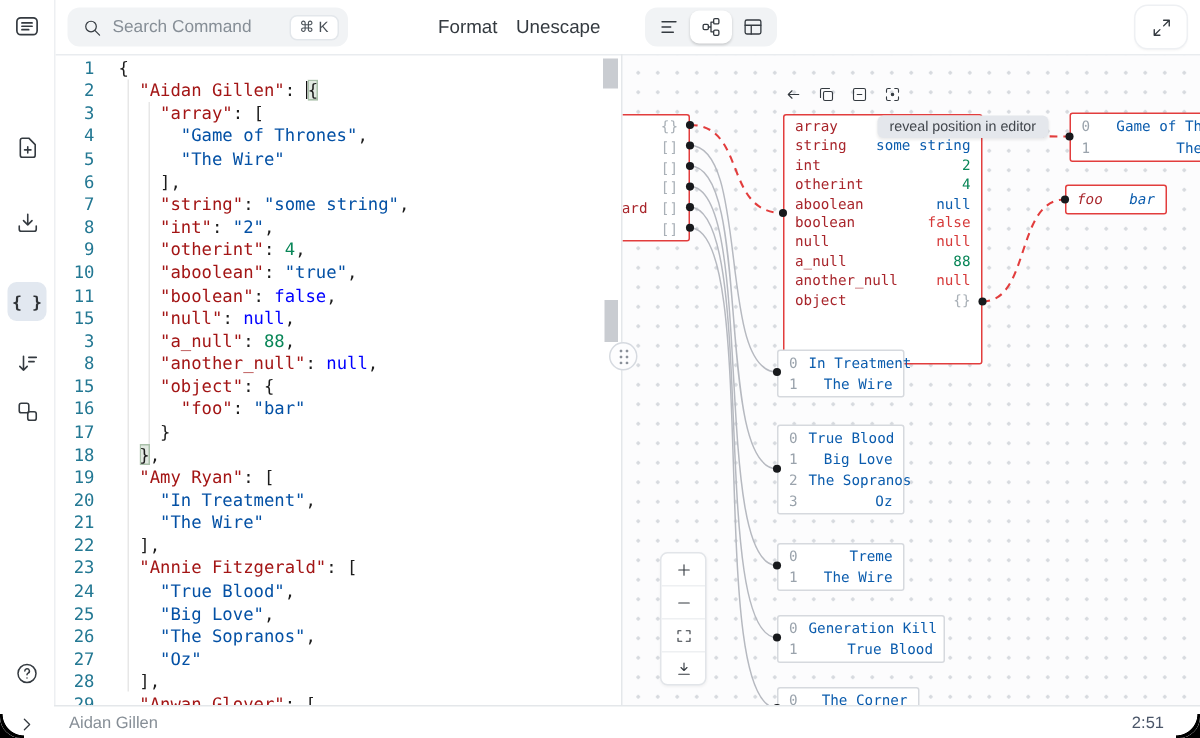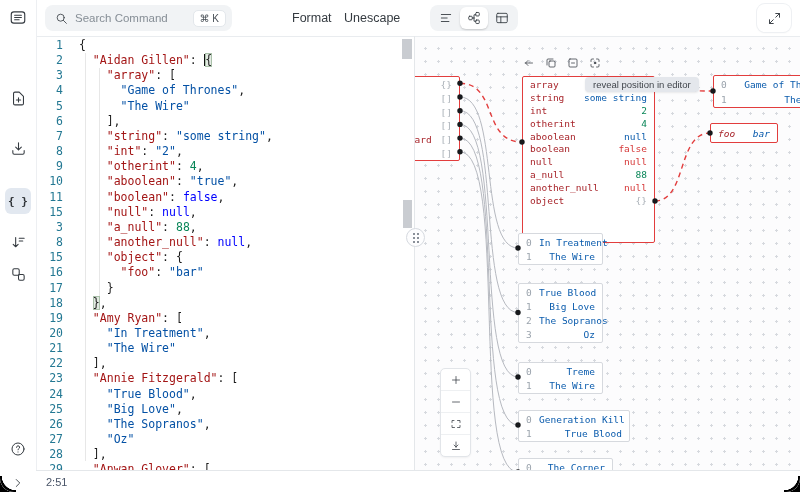--- a/index.html
+++ b/index.html
@@ -357,18 +357,19 @@
         <svg class="ico" width="12" height="12" viewBox="0 0 24 24">
             <path d="M12 4v10m0 0l-4-4m4 4l4-4M5 19h14"></path>
           </svg>
         </div>
     </div>
 
     <div class="attribution">React Flow</div>
   </div>
 
   <div class="statusbar">
+    <span class="sleft">Aidan Gillen</span>
     <span class="sright">2:51</span>
   </div>
 
   <div class="corner bl"></div>
   <div class="corner br"></div>
 </div>
 
 </body></html>

